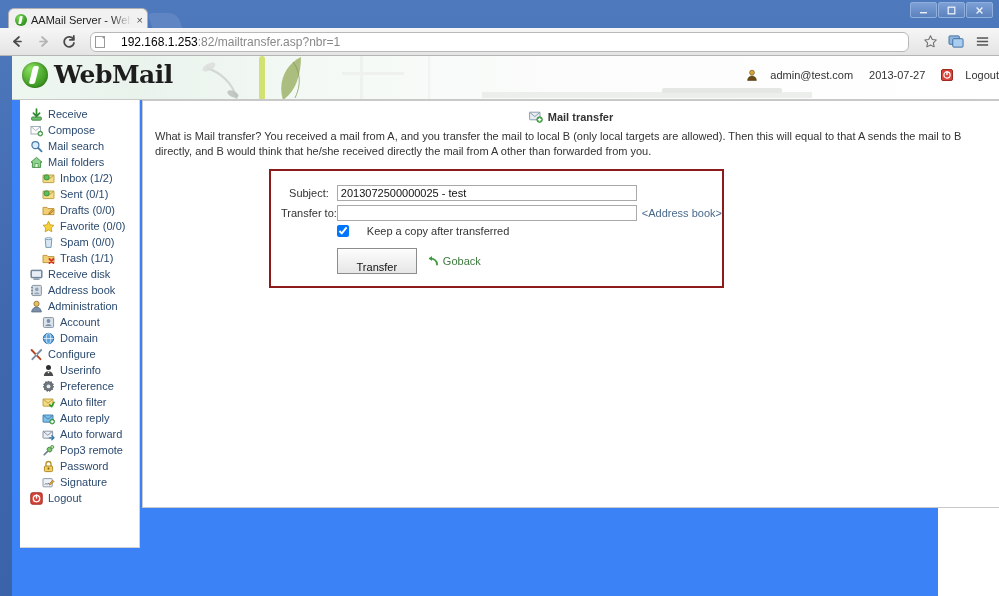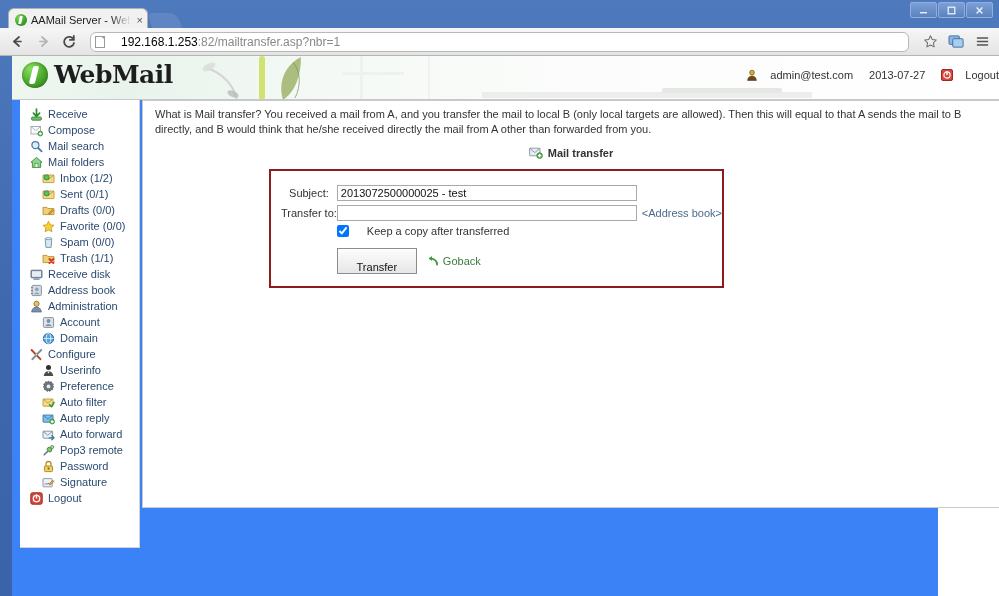--- a/index.html
+++ b/index.html
@@ -536,31 +536,31 @@
             <circle cx="6.5" cy="6.6" r="3.2" fill="none" stroke="#fff" stroke-width="1.3"></circle>
             <rect x="5.8" y="2.4" width="1.4" height="4.2" fill="#fff"></rect>
           </svg>
           <span class="lbl">Logout</span>
         </div>
 
       </div>
 
       <div id="content">
 
-        <div id="desc">What is Mail transfer? You received a mail from A, and you transfer the mail to local B (only local targets are allowed). Then this will equal to that A sends the mail to B directly, and B would think that he/she received directly the mail from A other than forwarded from you.</div>
-
         <div id="panel-title">
           <svg width="14" height="12" viewBox="0 0 14 12">
             <rect x="0.6" y="1.2" width="10.4" height="7.6" rx=".6" fill="#e7edf3" stroke="#8595a5" stroke-width=".9"></rect>
             <path d="M0.6 1.2 L5.8 5.6 L11 1.2" fill="none" stroke="#8595a5" stroke-width=".9"></path>
             <circle cx="10.6" cy="8.6" r="2.8" fill="#5cbf5c" stroke="#2f7a2f" stroke-width=".8"></circle>
             <path d="M10.6 7 L10.6 10.2 M9 8.6 L12.2 8.6" stroke="#fff" stroke-width="1.2"></path>
           </svg>
           <span>Mail transfer</span>
         </div>
+
+        <div id="desc">What is Mail transfer? You received a mail from A, and you transfer the mail to local B (only local targets are allowed). Then this will equal to that A sends the mail to B directly, and B would think that he/she received directly the mail from A other than forwarded from you.</div>
 
         <div id="formbox">
           <table class="formtable">
             <tbody>
                 <tr>
               <td class="lbl">Subject:</td>
               <td>
                 <input class="txt" type="text" value="2013072500000025 - test" style="">
               </td>
               <td></td>

